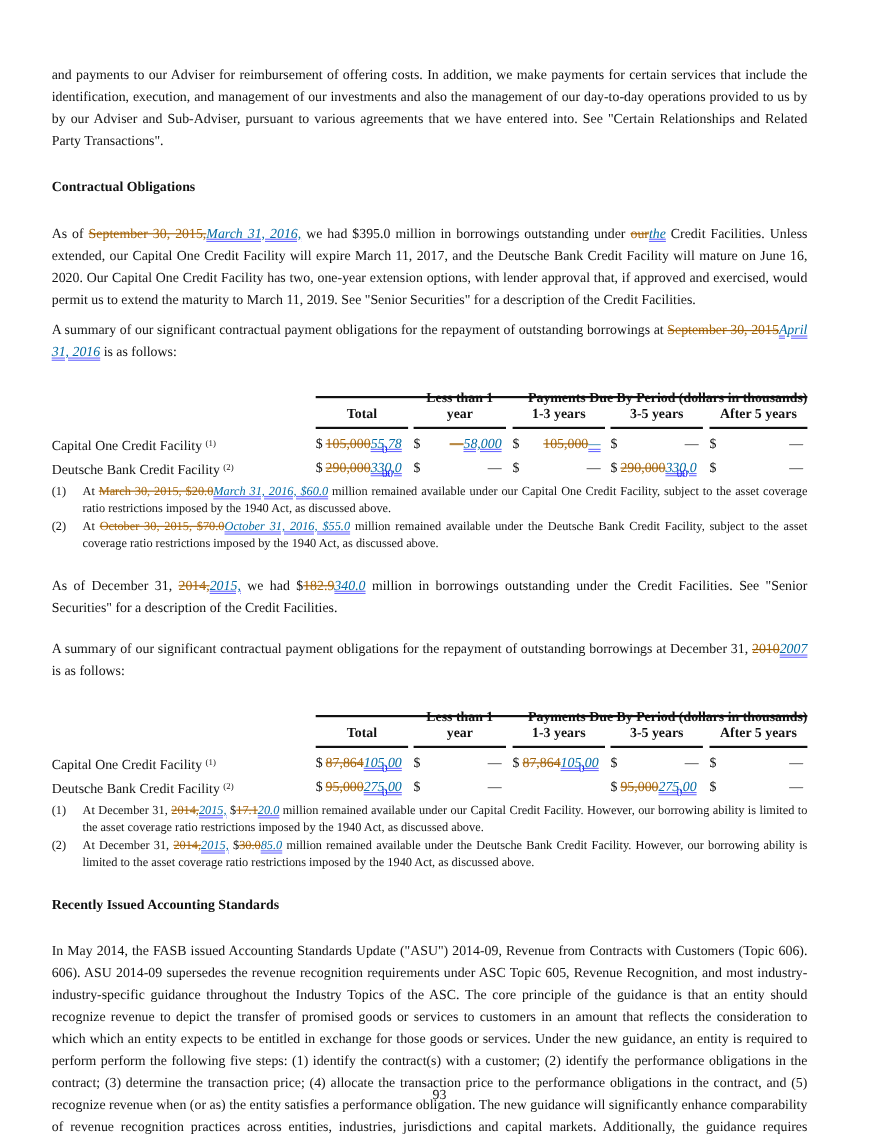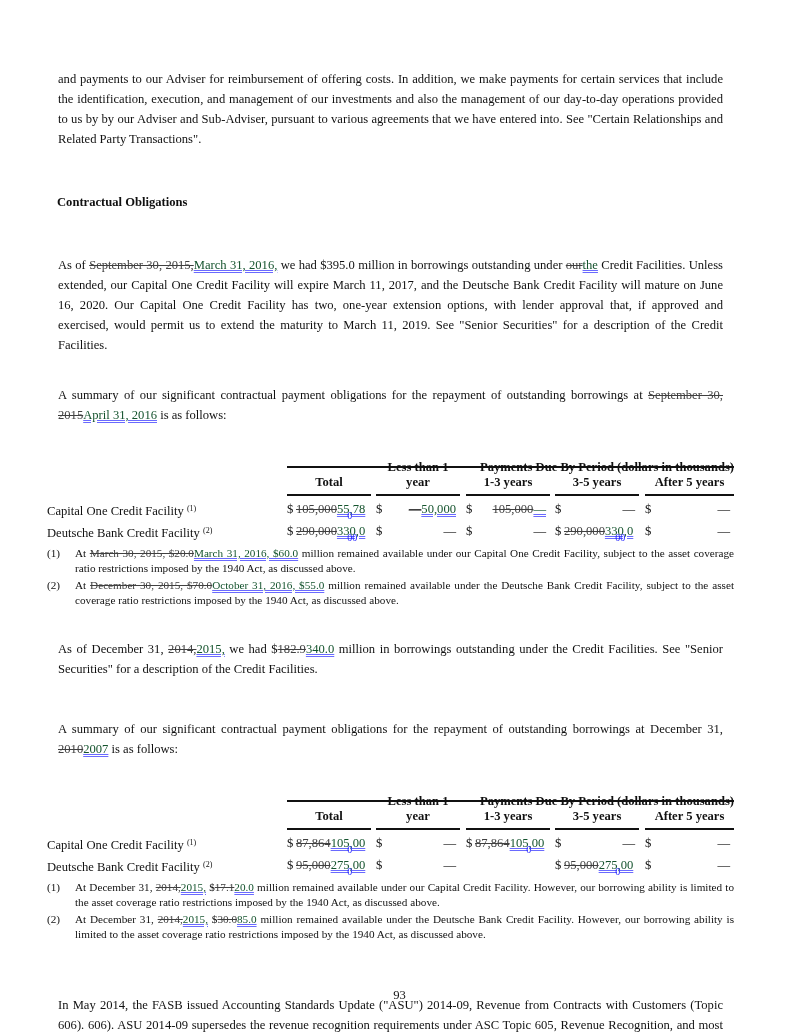--- a/index.html
+++ b/index.html
@@ -2,24 +2,24 @@
 <html><head>
 <meta charset="utf-8">
 <style>
   html, body { margin: 0; padding: 0; background: #ffffff; }
   body {
     width: 799px; height: 1034px; overflow: hidden; position: relative;
     font-family: "Liberation Serif", "DejaVu Serif", serif;
     color: #111111; font-size: 12.6px; line-height: 20px;
   }
   .page { position: absolute; left: 47px; top: 58px; width: 687px; }
-  p { margin: 11px; text-align: justify; }
-  .del { color: #404040; text-decoration: line-through; }
-  .ins { color: #14532d; text-decoration: underline double; text-decoration-color: #6a6aff; }
-  .heading { font-weight: bold; margin: 10px; font-size: 12.6px; }
+  p { margin: 0; text-align: justify; }
+  .del { color: #a16207; text-decoration: line-through; }
+  .ins { color: #0369a1; text-decoration: underline double; text-decoration-color: #6a6aff; font-style: italic; }
+  .heading { font-weight: bold; margin: 0; font-size: 12.6px; }
   .gap-22 { height: 22px; }
   .gap-18 { height: 18px; }
   .gap-10 { height: 10px; }
   .gap-8 { height: 8px; }
 
   
   .tbl-wrap { position: relative; height: 100px; }
   .tbl-title {
     position: absolute; left: 240px; width: 447px; text-align: right;
     font-weight: bold; top: 12px; line-height: 18px;
@@ -97,21 +97,21 @@
         </div>
       </div>
       <div class="col-rule" style="left: 598px; width: 89px;"></div>
       <div class="row-label" style="top: 54px;"><span>Capital One Credit Facility</span> <sup>(1)</sup></div>
       <div class="cell" style="top: 54px; left: 240px; width: 80px;">
         <span class="dollar">$</span>
         <span class="val left"><span class="wrapnum"><span class="del">105,000</span><span class="ins">55,78</span><span class="tail">0</span></span></span>
       </div>
       <div class="cell" style="top: 54px; left: 329px; width: 80px;">
         <span class="dollar">$</span>
-        <span class="val"><span class="wrapnum"><span class="del">—</span><span class="ins">50,000</span></span></span>
+        <span class="val"><span class="wrapnum"><span class="del">—</span><span class="ins">58,000</span></span></span>
       </div>
       <div class="cell" style="top: 54px; left: 419px; width: 80px;">
         <span class="dollar">$</span>
         <span class="val"><span class="wrapnum"><span class="del">105,000</span><span class="ins">—</span></span></span>
       </div>
       <div class="cell" style="top: 54px; left: 508px; width: 80px;">
         <span class="dollar">$</span>
         <span class="val"><span>—</span></span>
       </div>
       <div class="cell" style="top: 54px; left: 598px; width: 85px;">
@@ -136,21 +136,21 @@
         <span class="val left"><span class="wrapnum"><span class="del">290,000</span><span class="ins">330,0</span><span class="tail">00</span></span></span>
       </div>
       <div class="cell" style="top: 76px; left: 598px; width: 85px;">
         <span class="dollar">$</span>
         <span class="val"><span>—</span></span>
       </div>
     </div>
 
   <div class="notes">
     <div class="note"><span class="num">(1)</span><span>At </span><span class="del">March 30, 2015, $20.0</span><span class="ins">March 31, 2016, $60.0</span><span> million remained available under our Capital One Credit Facility, subject to the asset coverage ratio restrictions imposed by the 1940 Act, as discussed above.</span></div>
-    <div class="note"><span class="num">(2)</span><span>At </span><span class="del">December 30, 2015, $70.0</span><span class="ins">October 31, 2016, $55.0</span><span> million remained available under the Deutsche Bank Credit Facility, subject to the asset coverage ratio restrictions imposed by the 1940 Act, as discussed above.</span></div>
+    <div class="note"><span class="num">(2)</span><span>At </span><span class="del">October 30, 2015, $70.0</span><span class="ins">October 31, 2016, $55.0</span><span> million remained available under the Deutsche Bank Credit Facility, subject to the asset coverage ratio restrictions imposed by the 1940 Act, as discussed above.</span></div>
   </div>
 
   <div class="gap-18"></div>
   <p><span>As of December 31, </span><span class="del">2014,</span><span class="ins">2015,</span><span> we had $</span><span class="del">182.9</span><span class="ins">340.0</span><span> million in borrowings outstanding under the Credit Facilities. See "Senior Securities" for a description of the Credit Facilities.</span></p>
 
   <div class="gap-18"></div>
   <p><span>A summary of our significant contractual payment obligations for the repayment of outstanding borrowings at December 31, </span><span class="del">2010</span><span class="ins">2007</span><span> is as follows:</span></p>
 
   <div class="gap-10"></div>
 
@@ -227,18 +227,19 @@
         <span class="val"><span>—</span></span>
       </div>
     </div>
 
   <div class="notes">
     <div class="note"><span class="num">(1)</span><span>At December 31, </span><span class="del">2014,</span><span class="ins">2015,</span><span> $</span><span class="del">17.1</span><span class="ins">20.0</span><span> million remained available under our Capital Credit Facility. However, our borrowing ability is limited to the asset coverage ratio restrictions imposed by the 1940 Act, as discussed above.</span></div>
     <div class="note"><span class="num">(2)</span><span>At December 31, </span><span class="del">2014,</span><span class="ins">2015,</span><span> $</span><span class="del">30.0</span><span class="ins">85.0</span><span> million remained available under the Deutsche Bank Credit Facility. However, our borrowing ability is limited to the asset coverage ratio restrictions imposed by the 1940 Act, as discussed above.</span></div>
   </div>
 
   <div class="gap-18"></div>
+  <p class="heading">Recently Issued Accounting Standards</p>
   <div class="gap-22"></div>
 
   <p><span>In May 2014, the FASB issued Accounting Standards Update ("ASU") 2014-09, Revenue from Contracts with Customers (Topic 606). 606). ASU 2014-09 supersedes the revenue recognition requirements under ASC Topic 605, Revenue Recognition, and most industry- industry-specific guidance throughout the Industry Topics of the ASC. The core principle of the guidance is that an entity should recognize revenue to depict the transfer of promised goods or services to customers in an amount that reflects the consideration to which which an entity expects to be entitled in exchange for those goods or services. Under the new guidance, an entity is required to perform perform the following five steps: (1) identify the contract(s) with a customer; (2) identify the performance obligations in the contract; (3) determine the transaction price; (4) allocate the transaction price to the performance obligations in the contract, and (5) recognize revenue when (or as) the entity satisfies a performance obligation. The new guidance will significantly enhance comparability of revenue recognition practices across entities, industries, jurisdictions and capital markets. Additionally, the guidance requires improved improved disclosures as to the nature, amount, timing and uncertainty of revenue that is recognized.  In August 2015, the FASB issued issued ASU 2015-14, Revenue from Contracts with Customers: </span></p>
 </div>
 
 <div class="pagenum">93</div>
 
 </body></html>

